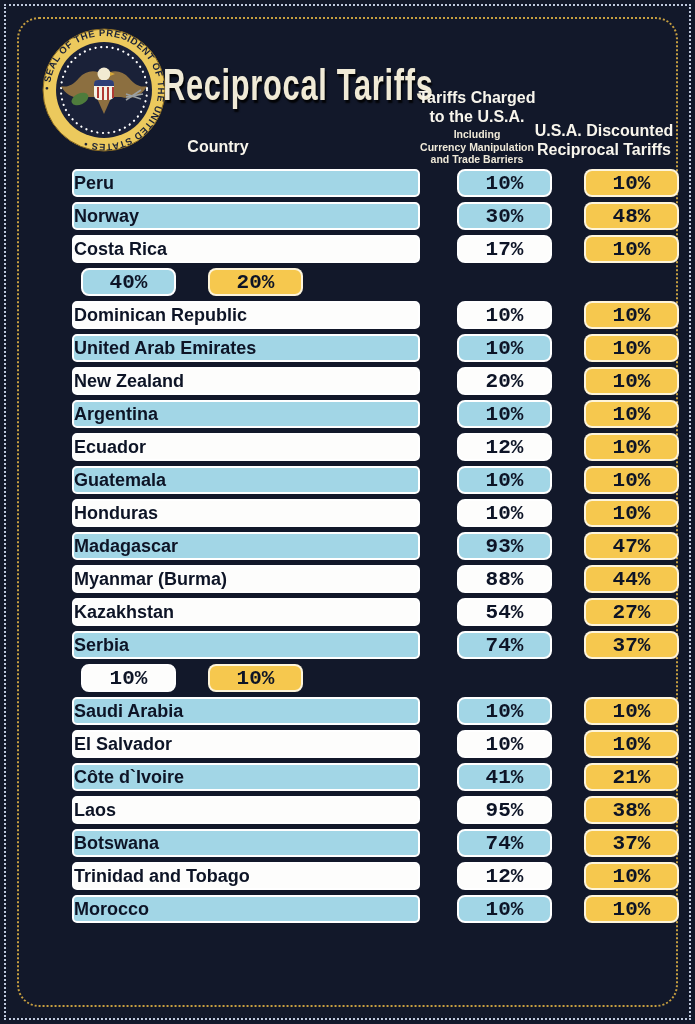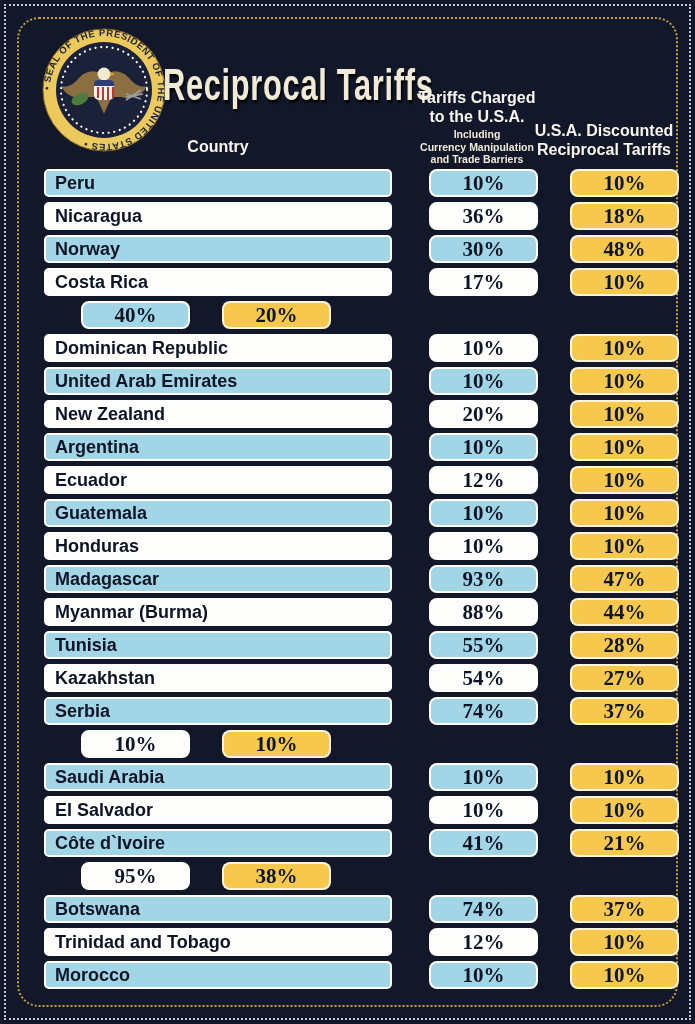--- a/index.html
+++ b/index.html
@@ -37,27 +37,27 @@
   }
   .discounted-header .big{font-size:16px;font-weight:bold;line-height:19px;}
   .rows{
     position:absolute;left:44px;top:169px;
     display:flex;flex-direction:column;gap:5px;
   }
   .row{display:flex;height:28px;}
   .cell{box-sizing:border-box;border:2px solid #ffffff;}
   .country{
     width:348px;border-radius:5px;
-    display:flex;align-items:center;padding-left:9px;
-    font-size:18px;font-weight:bold;color:#0d1426;
+    display:flex;align-items:center;
+    font-size:18px;font-weight:bold;color:#0d1426;margin-left:28px;
   }
   .pct{
-    width:109px;border-radius:8px;
+    width:95px;border-radius:8px;
     display:flex;align-items:center;justify-content:center;
-    font-family:Liberation Serif, serif;font-size:21px;font-weight:bold;color:#0d1426;
+    font-family:Liberation Mono, monospace;font-size:21px;font-weight:bold;color:#0d1426;
   }
   .charged-cell{margin-left:37px;}
   .disc-cell{margin-left:32px;background:#f6c84e;border-color:rgba(255,255,255,0.8);}
   .blue-row .country,.blue-row .charged-cell{background:#a2d6e6;}
   .white-row .country,.white-row .charged-cell{background:#fdfdfc;}
 </style>
 </head>
 <body>
 
 <div class="frame-outer"></div>
@@ -115,25 +115,20 @@
   <div class="big">Reciprocal Tariffs</div>
 </div>
 
 <div class="rows" id="rows">
   <div class="row blue-row">
     <div class="cell country">Peru</div>
     <div class="cell pct charged-cell">10%</div>
     <div class="cell pct disc-cell">10%</div>
   </div>
 
-  <div class="row white-row">
-    <div class="cell country">Nicaragua</div>
-    <div class="cell pct charged-cell">36%</div>
-    <div class="cell pct disc-cell">18%</div>
-  </div>
 
   <div class="row blue-row">
     <div class="cell country">Norway</div>
     <div class="cell pct charged-cell">30%</div>
     <div class="cell pct disc-cell">48%</div>
   </div>
 
   <div class="row white-row">
     <div class="cell country">Costa Rica</div>
     <div class="cell pct charged-cell">17%</div>
@@ -192,25 +187,20 @@
     <div class="cell pct charged-cell">93%</div>
     <div class="cell pct disc-cell">47%</div>
   </div>
 
   <div class="row white-row">
     <div class="cell country">Myanmar (Burma)</div>
     <div class="cell pct charged-cell">88%</div>
     <div class="cell pct disc-cell">44%</div>
   </div>
 
-  <div class="row blue-row">
-    <div class="cell country">Tunisia</div>
-    <div class="cell pct charged-cell">55%</div>
-    <div class="cell pct disc-cell">28%</div>
-  </div>
 
   <div class="row white-row">
     <div class="cell country">Kazakhstan</div>
     <div class="cell pct charged-cell">54%</div>
     <div class="cell pct disc-cell">27%</div>
   </div>
 
   <div class="row blue-row">
     <div class="cell country">Serbia</div>
     <div class="cell pct charged-cell">74%</div>
@@ -234,20 +224,21 @@
     <div class="cell pct disc-cell">10%</div>
   </div>
 
   <div class="row blue-row">
     <div class="cell country">Côte d`Ivoire</div>
     <div class="cell pct charged-cell">41%</div>
     <div class="cell pct disc-cell">21%</div>
   </div>
 
   <div class="row white-row">
+    <div class="cell country">Laos</div>
     <div class="cell pct charged-cell">95%</div>
     <div class="cell pct disc-cell">38%</div>
   </div>
 
   <div class="row blue-row">
     <div class="cell country">Botswana</div>
     <div class="cell pct charged-cell">74%</div>
     <div class="cell pct disc-cell">37%</div>
   </div>
 

